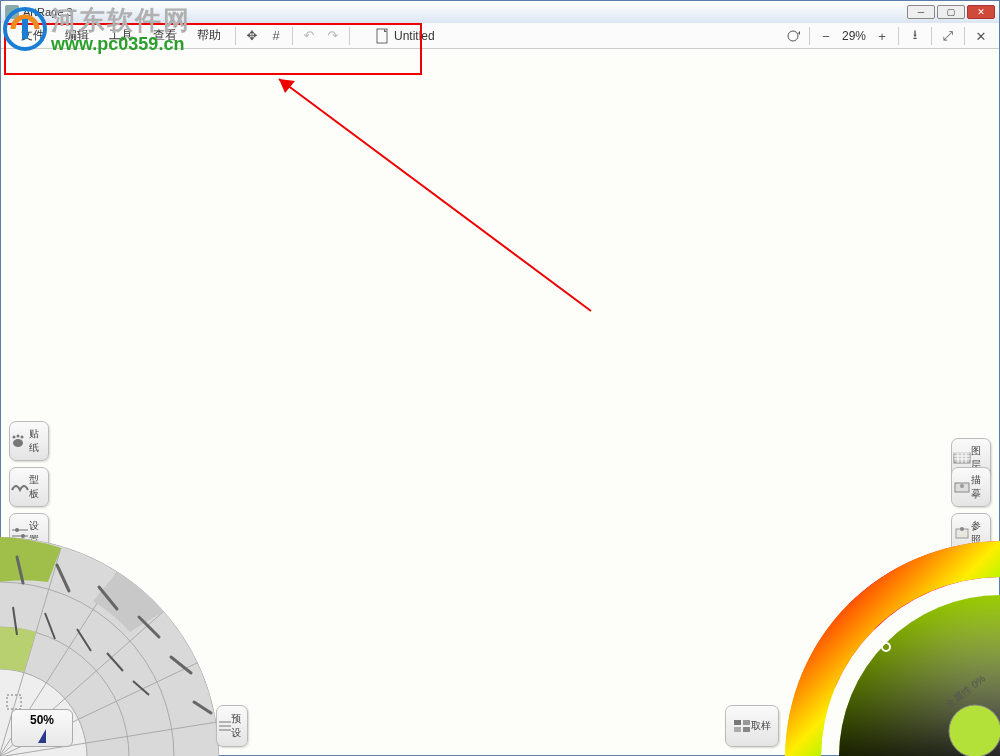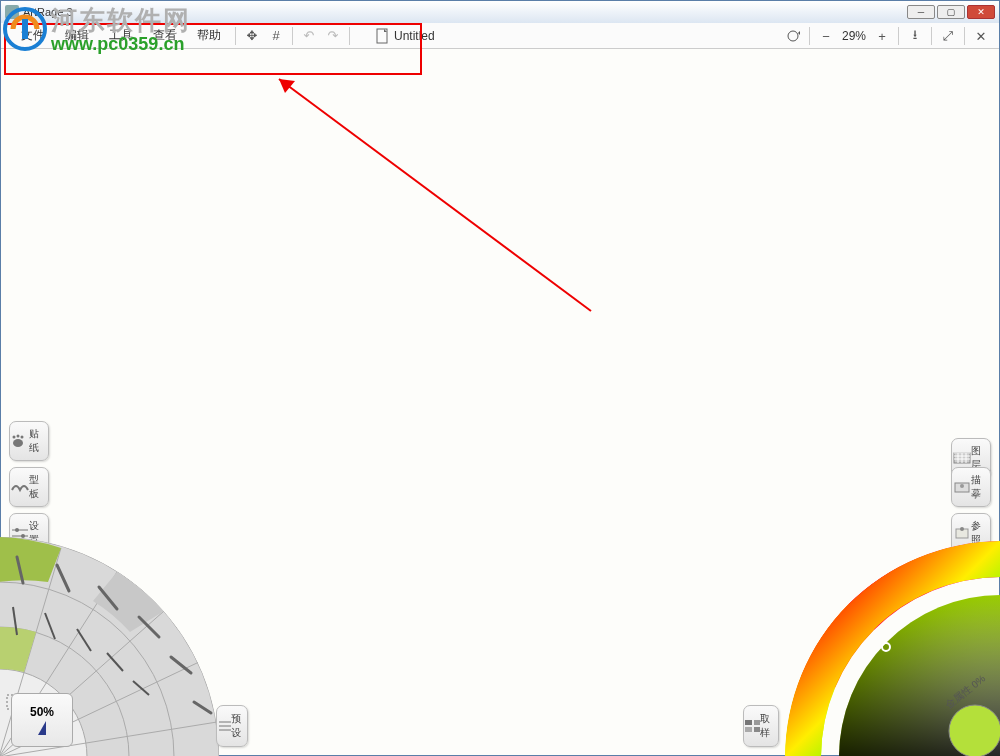--- a/index.html
+++ b/index.html
@@ -30,25 +30,25 @@
 .overlay-logo .t1 { font-size: 26px; font-weight: bold; color: #b0b0b0; letter-spacing: 2px; }
 .overlay-logo .t2 { font-size: 18px; font-weight: bold; color: #2aa02a; margin-top: -4px; }
 .ologo { width: 44px; height: 44px; }
 
 .pod { position: absolute; width: 40px; height: 40px; background: linear-gradient(#fafafa, #e4e4e4); border: 1px solid #bbb; border-radius: 7px; display: flex; flex-direction: row; align-items: center; justify-content: center; font-size: 10px; color: #444; box-shadow: 1px 1px 2px rgba(0,0,0,.15); }
 .pod svg { margin-bottom: 1px; }
 
 .toolwheel { position: absolute; left: -2px; bottom: -2px; width: 240px; height: 240px; }
 .colorwheel { position: absolute; right: -2px; bottom: -2px; width: 230px; height: 230px; }
 
-.sizebox { position: absolute; left: 10px; bottom: 8px; width: 62px; height: 54px; background: linear-gradient(#fafafa,#e8e8e8); border: 1px solid #aaa; border-radius: 6px; display: flex; flex-direction: column; align-items: center; justify-content: center; font-size: 12px; font-weight: bold; }
+.sizebox { position: absolute; left: 10px; bottom: 8px; width: 62px; height: 38px; background: linear-gradient(#fafafa,#e8e8e8); border: 1px solid #aaa; border-radius: 6px; display: flex; flex-direction: column; align-items: center; justify-content: center; font-size: 12px; font-weight: bold; }
 .sizebox .tri { width: 0; height: 0; border-left: 8px solid transparent; border-right: 0 solid transparent; border-bottom: 14px solid #2a3a8a; margin-top: 2px; }
 
 .presetbtn { position: absolute; left: 215px; bottom: 8px; width: 32px; height: 42px; }
-.samplebtn { position: absolute; right: 220px; bottom: 8px; width: 36px; height: 42px; }
+.samplebtn { position: absolute; right: 220px; bottom: 8px; width: 54px; height: 42px; }
 
 .metallic { position: absolute; right: 10px; bottom: 56px; font-size: 10px; color: #555; transform: rotate(-38deg); }
 </style>
 </head>
 <body>
 
 <div class="window">
 
   <div class="titlebar">
     <span class="icon"></span>

